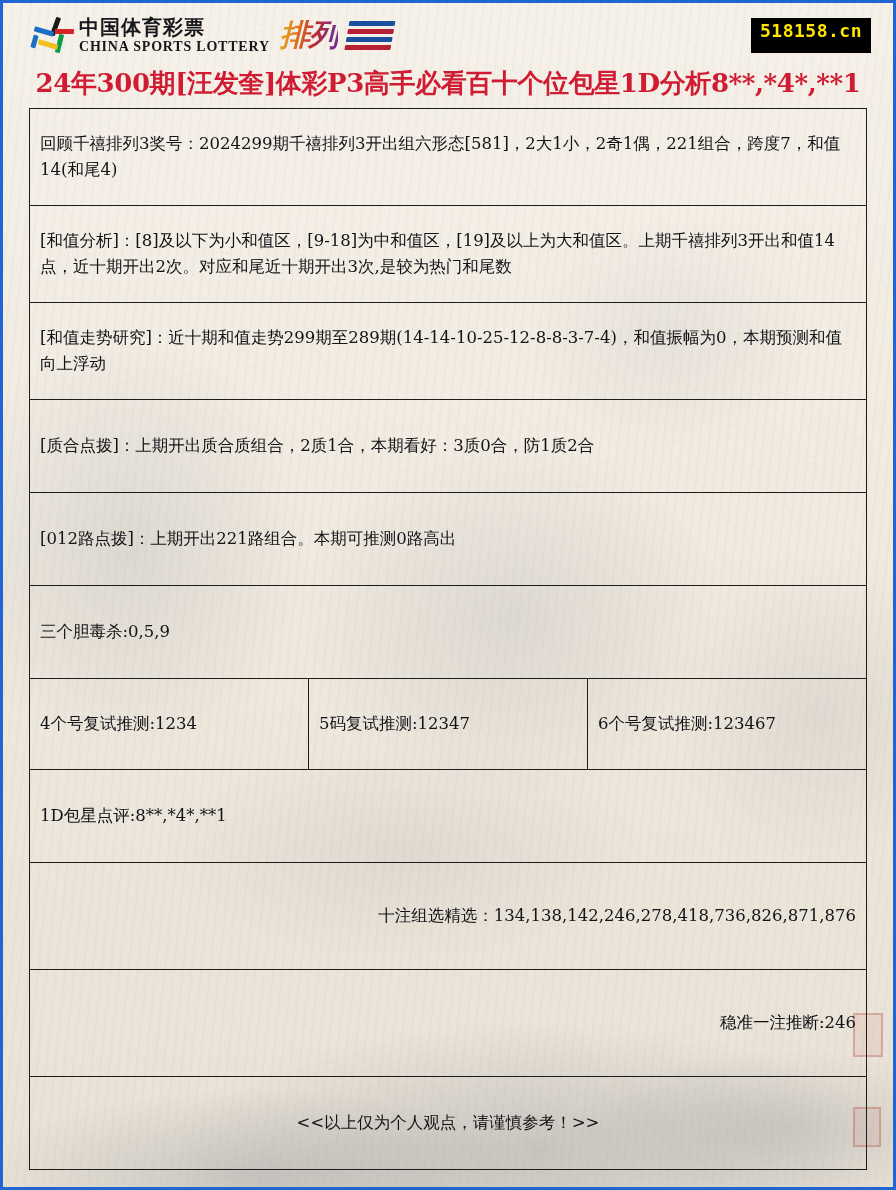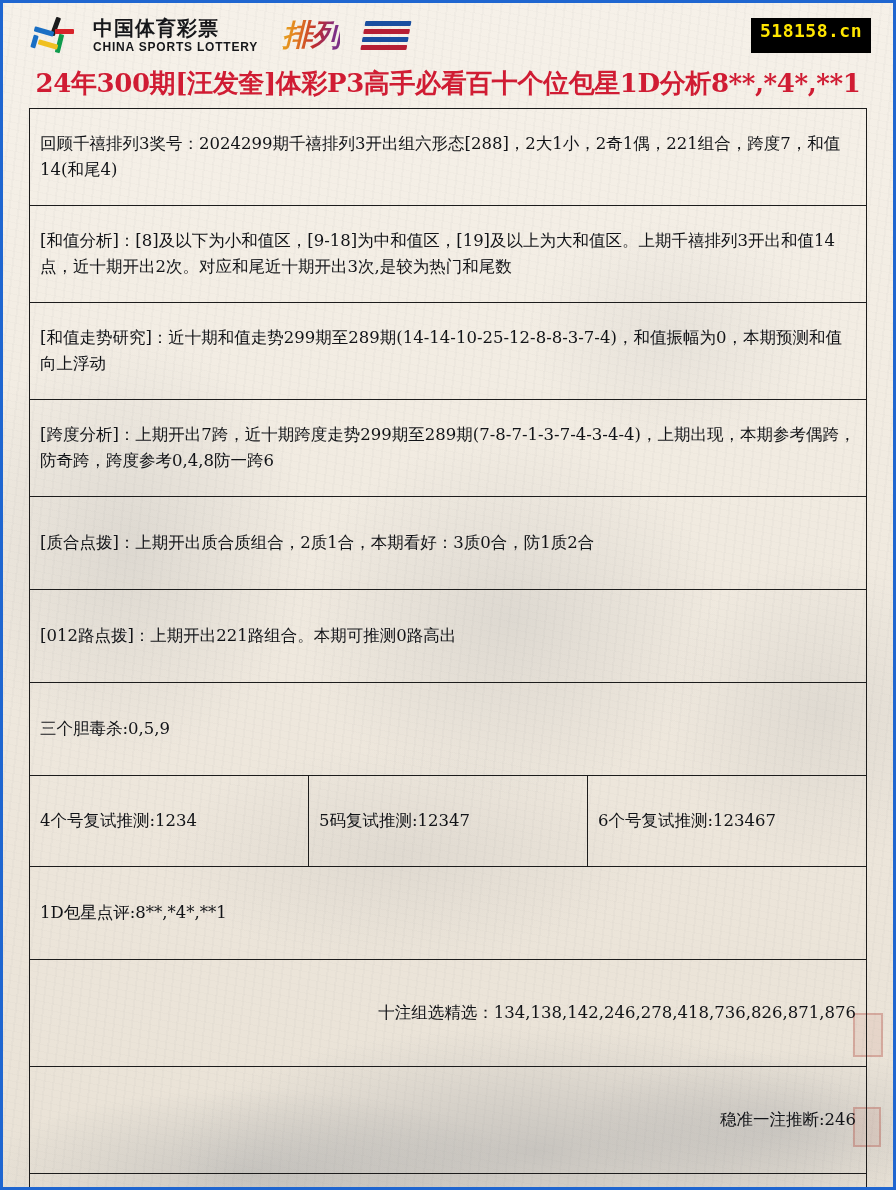--- a/index.html
+++ b/index.html
@@ -65,21 +65,21 @@
     height: 64px;
     padding: 0 14px;
     display: flex;
     align-items: center;
     justify-content: space-between;
     z-index: 3;
   }
   #brand {
     display: flex;
     align-items: center;
-    gap: 20px;
+    gap: 6px;
     margin-left: 14px;
   }
   .cslogo {
     width: 42px;
     height: 38px;
     position: relative;
     flex: none;
   }
   .cslogo i {
     position: absolute;
@@ -95,22 +95,22 @@
 
   #brand-words { display: flex; flex-direction: column; line-height: 1; }
   #brand-cn {
     font-family: "DejaVu Sans", "Liberation Sans", sans-serif;
     font-size: 20px;
     font-weight: bold;
     color: #16171a;
     letter-spacing: 1px;
   }
   #brand-en {
-    font-family: Liberation Sans, sans-serif;
-    font-size: 12px;
+    font-family: Liberation Serif, serif;
+    font-size: 14px;
     font-weight: bold;
     color: #16171a;
     letter-spacing: 0.8px;
     margin-top: 3px;
   }
   #brand-game {
     font-family: Liberation Mono, monospace;
     font-size: 30px;
     font-weight: bold;
     font-style: italic;
@@ -223,30 +223,27 @@
     </div>
 
     <div id="site-badge">518158.cn</div>
   </div>
 
   <div id="page-title">24年300期[汪发奎]体彩P3高手必看百十个位包星1D分析8**,*4*,**1</div>
 
   <table id="forecast-table">
     <tbody>
       <tr>
-        <td class="para" colspan="3">回顾千禧排列3奖号：2024299期千禧排列3开出组六形态[288]，2大1小，2奇1偶，221组合，跨度7，和值14(和尾4)</td>
+        <td class="para" colspan="3">回顾千禧排列3奖号：2024299期千禧排列3开出组六形态[581]，2大1小，2奇1偶，221组合，跨度7，和值14(和尾4)</td>
       </tr>
       <tr>
         <td class="para" colspan="3">[和值分析]：[8]及以下为小和值区，[9-18]为中和值区，[19]及以上为大和值区。上期千禧排列3开出和值14点，近十期开出2次。对应和尾近十期开出3次,是较为热门和尾数</td>
       </tr>
       <tr>
         <td class="para" colspan="3">[和值走势研究]：近十期和值走势299期至289期(14-14-10-25-12-8-8-3-7-4)，和值振幅为0，本期预测和值向上浮动</td>
-      </tr>
-      <tr>
-        <td class="para" colspan="3">[跨度分析]：上期开出7跨，近十期跨度走势299期至289期(7-8-7-1-3-7-4-3-4-4)，上期出现，本期参考偶跨，防奇跨，跨度参考0,4,8防一跨6</td>
       </tr>
       <tr>
         <td class="center" colspan="3">[质合点拨]：上期开出质合质组合，2质1合，本期看好：3质0合，防1质2合</td>
       </tr>
       <tr>
         <td class="center" colspan="3">[012路点拨]：上期开出221路组合。本期可推测0路高出</td>
       </tr>
       <tr>
         <td class="center" colspan="3">三个胆毒杀:0,5,9</td>
       </tr>

